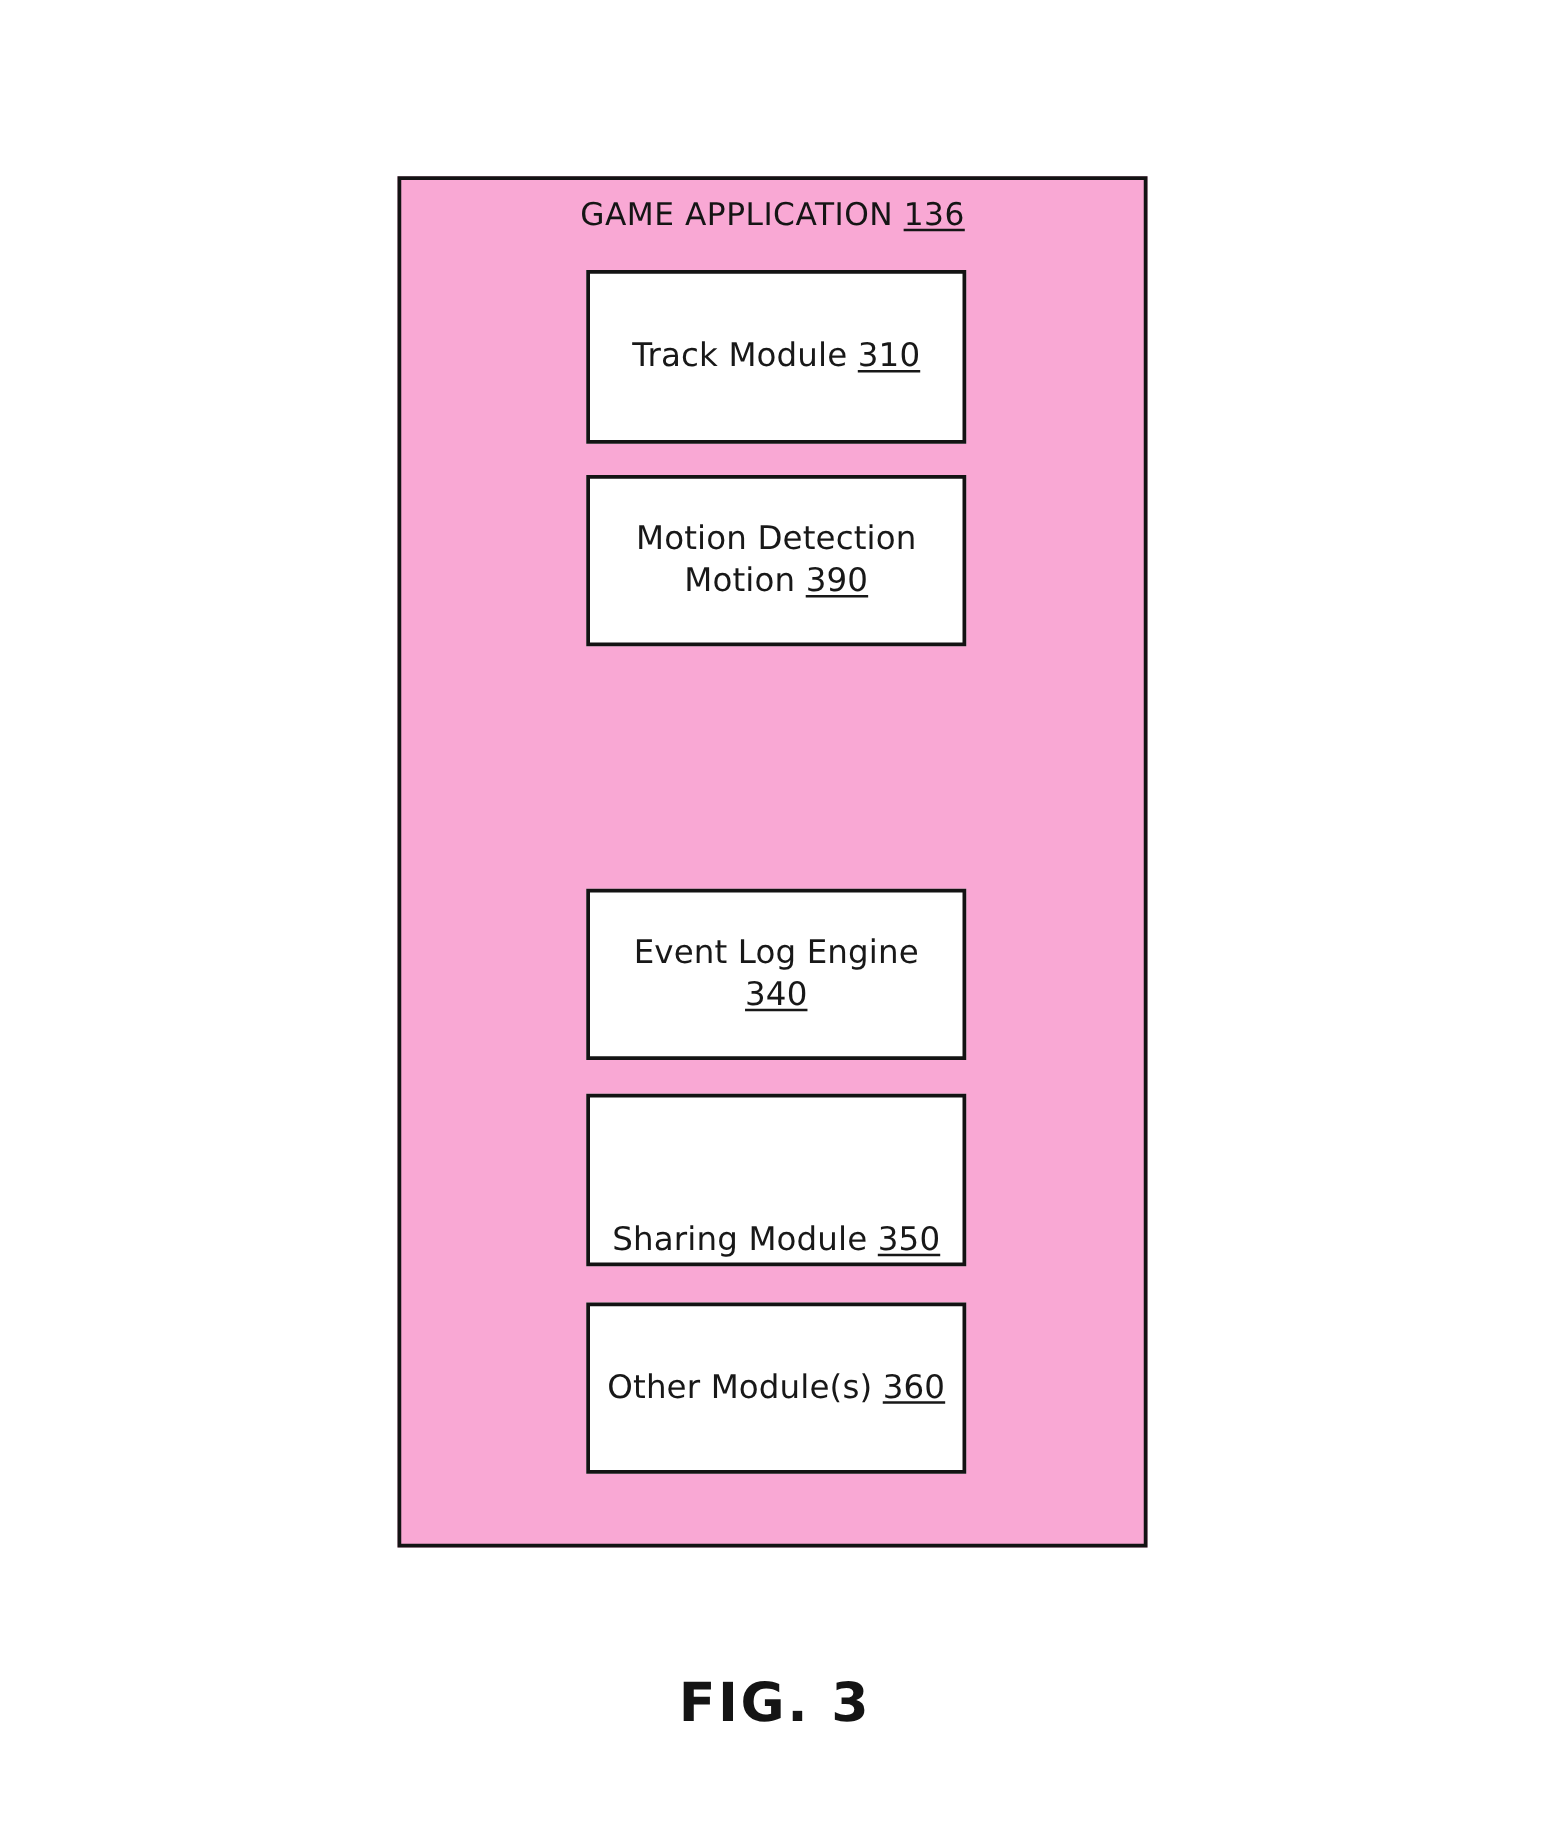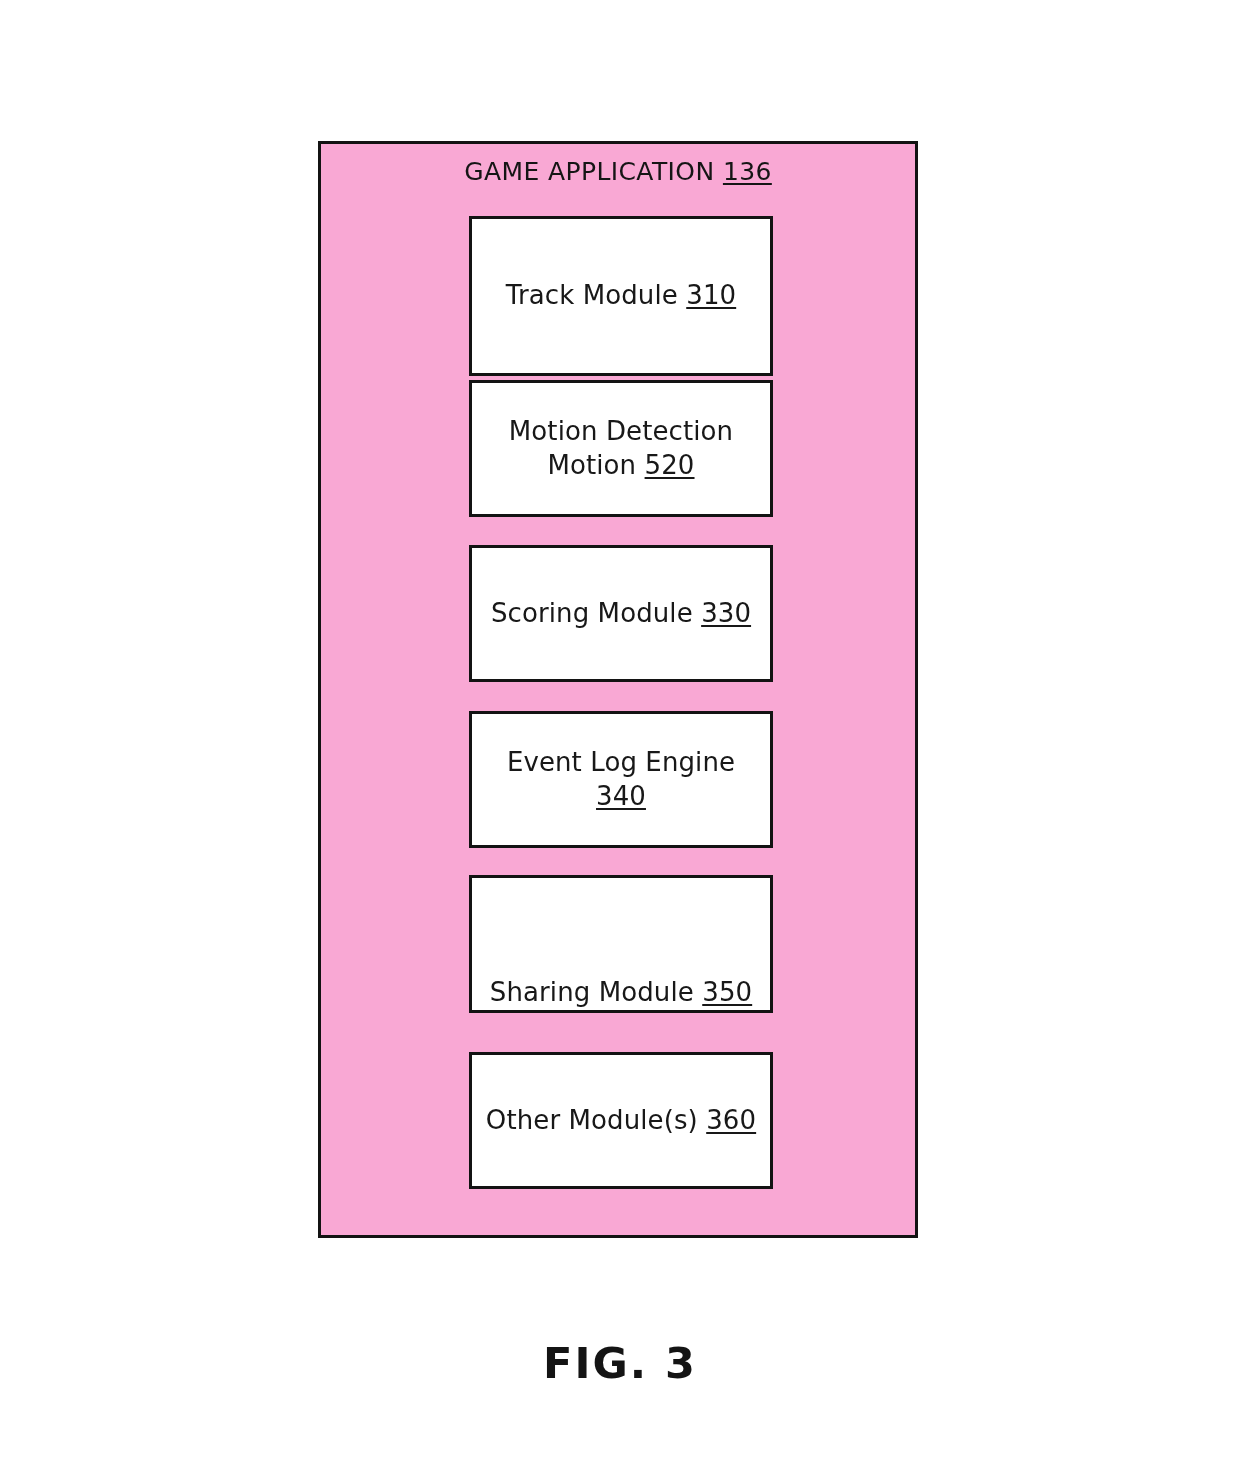--- a/index.html
+++ b/index.html
@@ -67,26 +67,26 @@
     color: #181818;
     letter-spacing: 0.1px;
     padding: 0 8px;
   }
   .module-label .ref {
     text-decoration: underline;
     text-underline-offset: 3px;
     text-decoration-thickness: 1.6px;
   }
 
-  #module-box-0 { top: 72px;   height: 160px; }  
+  #module-box-0 { top: 72px;   height: 139px; }  
   #module-box-1 { top: 236px;  height: 137px; }  
   #module-box-2 { top: 401px;  height: 137px; }  
   #module-box-3 { top: 567px;  height: 137px; }  
   #module-box-4 { top: 731px;  height: 138px; align-items: flex-end; }  
-  #module-box-5 { top: 898px;  height: 137px; margin-top: 10px; }  
+  #module-box-5 { top: 898px;  height: 137px; }  
 
   
   #figure-caption {
     position: absolute;
     left: 0;
     top: 1303px;
     width: 1240px;
     text-align: center;
     font-size: 43px;
     font-weight: 600;
@@ -100,26 +100,23 @@
 
 <div id="game-application-container">
 
   <div id="game-application-title"><span>GAME APPLICATION</span> <span class="ref">136</span></div>
 
   <div class="module-box" id="module-box-0">
     <div class="module-label"><span>Track Module</span> <span class="ref">310</span></div>
   </div>
 
   <div class="module-box" id="module-box-1">
-    <div class="module-label"><span>Motion Detection</span><br><span>Motion</span> <span class="ref">520</span></div>
+    <div class="module-label"><span>Motion Detection</span><br><span>Motion</span> <span class="ref">390</span></div>
   </div>
 
-  <div class="module-box" id="module-box-2">
-    <div class="module-label"><span>Scoring Module</span> <span class="ref">330</span></div>
-  </div>
 
   <div class="module-box" id="module-box-3">
     <div class="module-label"><span>Event Log Engine</span> <span class="ref">340</span></div>
   </div>
 
   <div class="module-box" id="module-box-4">
     <div class="module-label"><span>Sharing Module</span> <span class="ref">350</span></div>
   </div>
 
   <div class="module-box" id="module-box-5">

